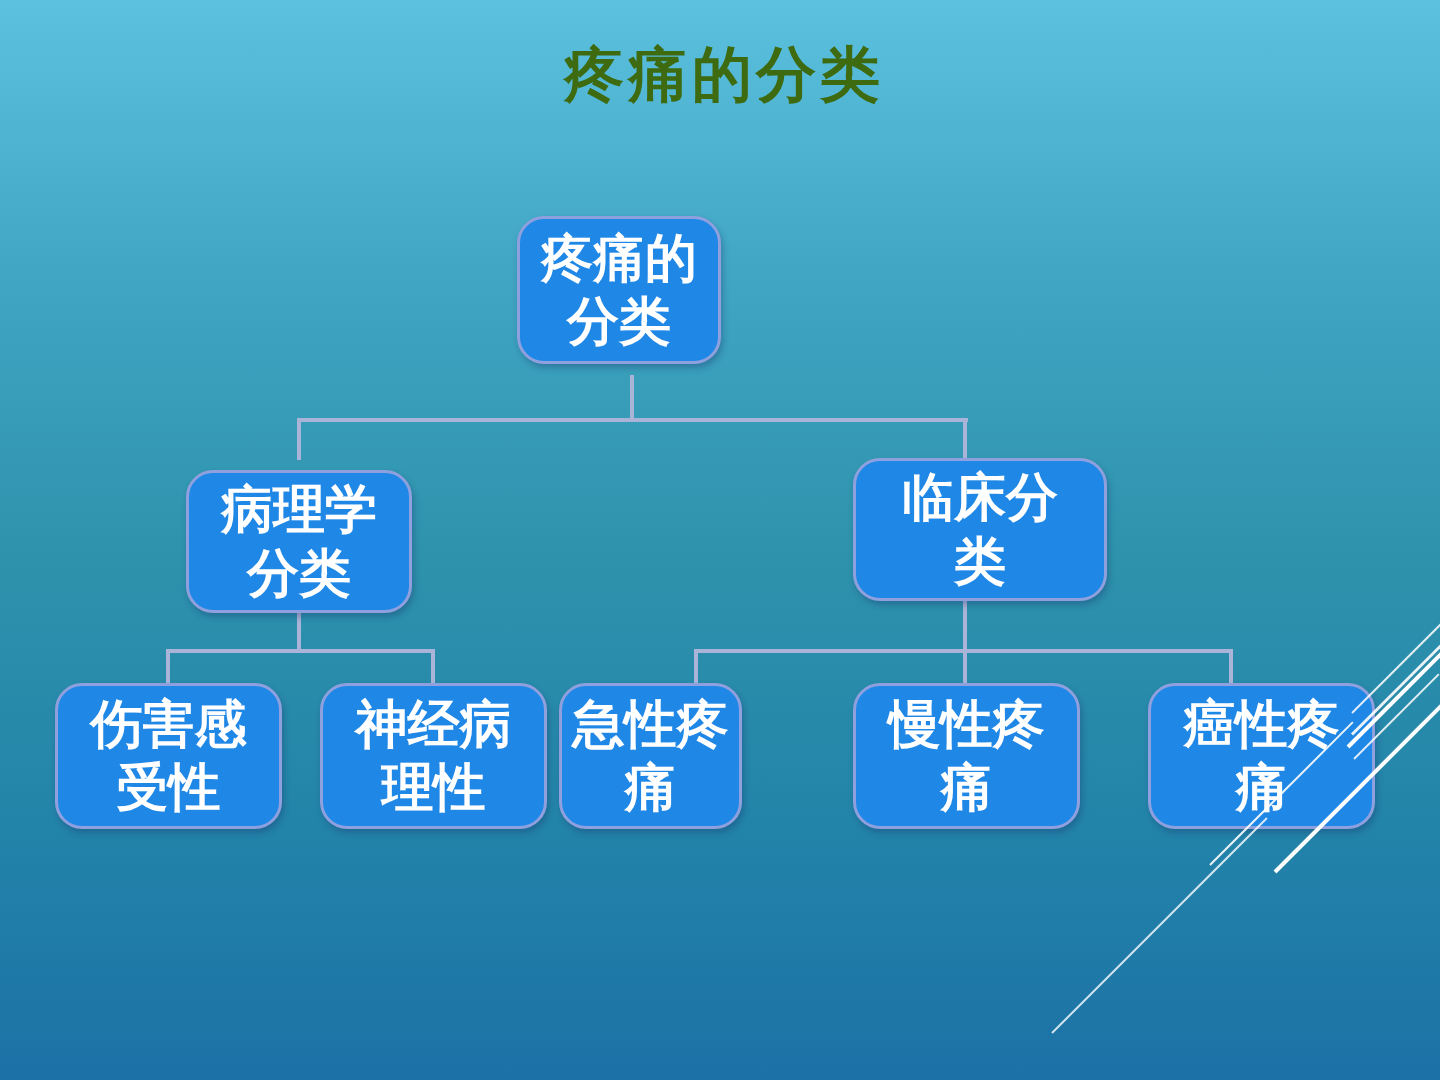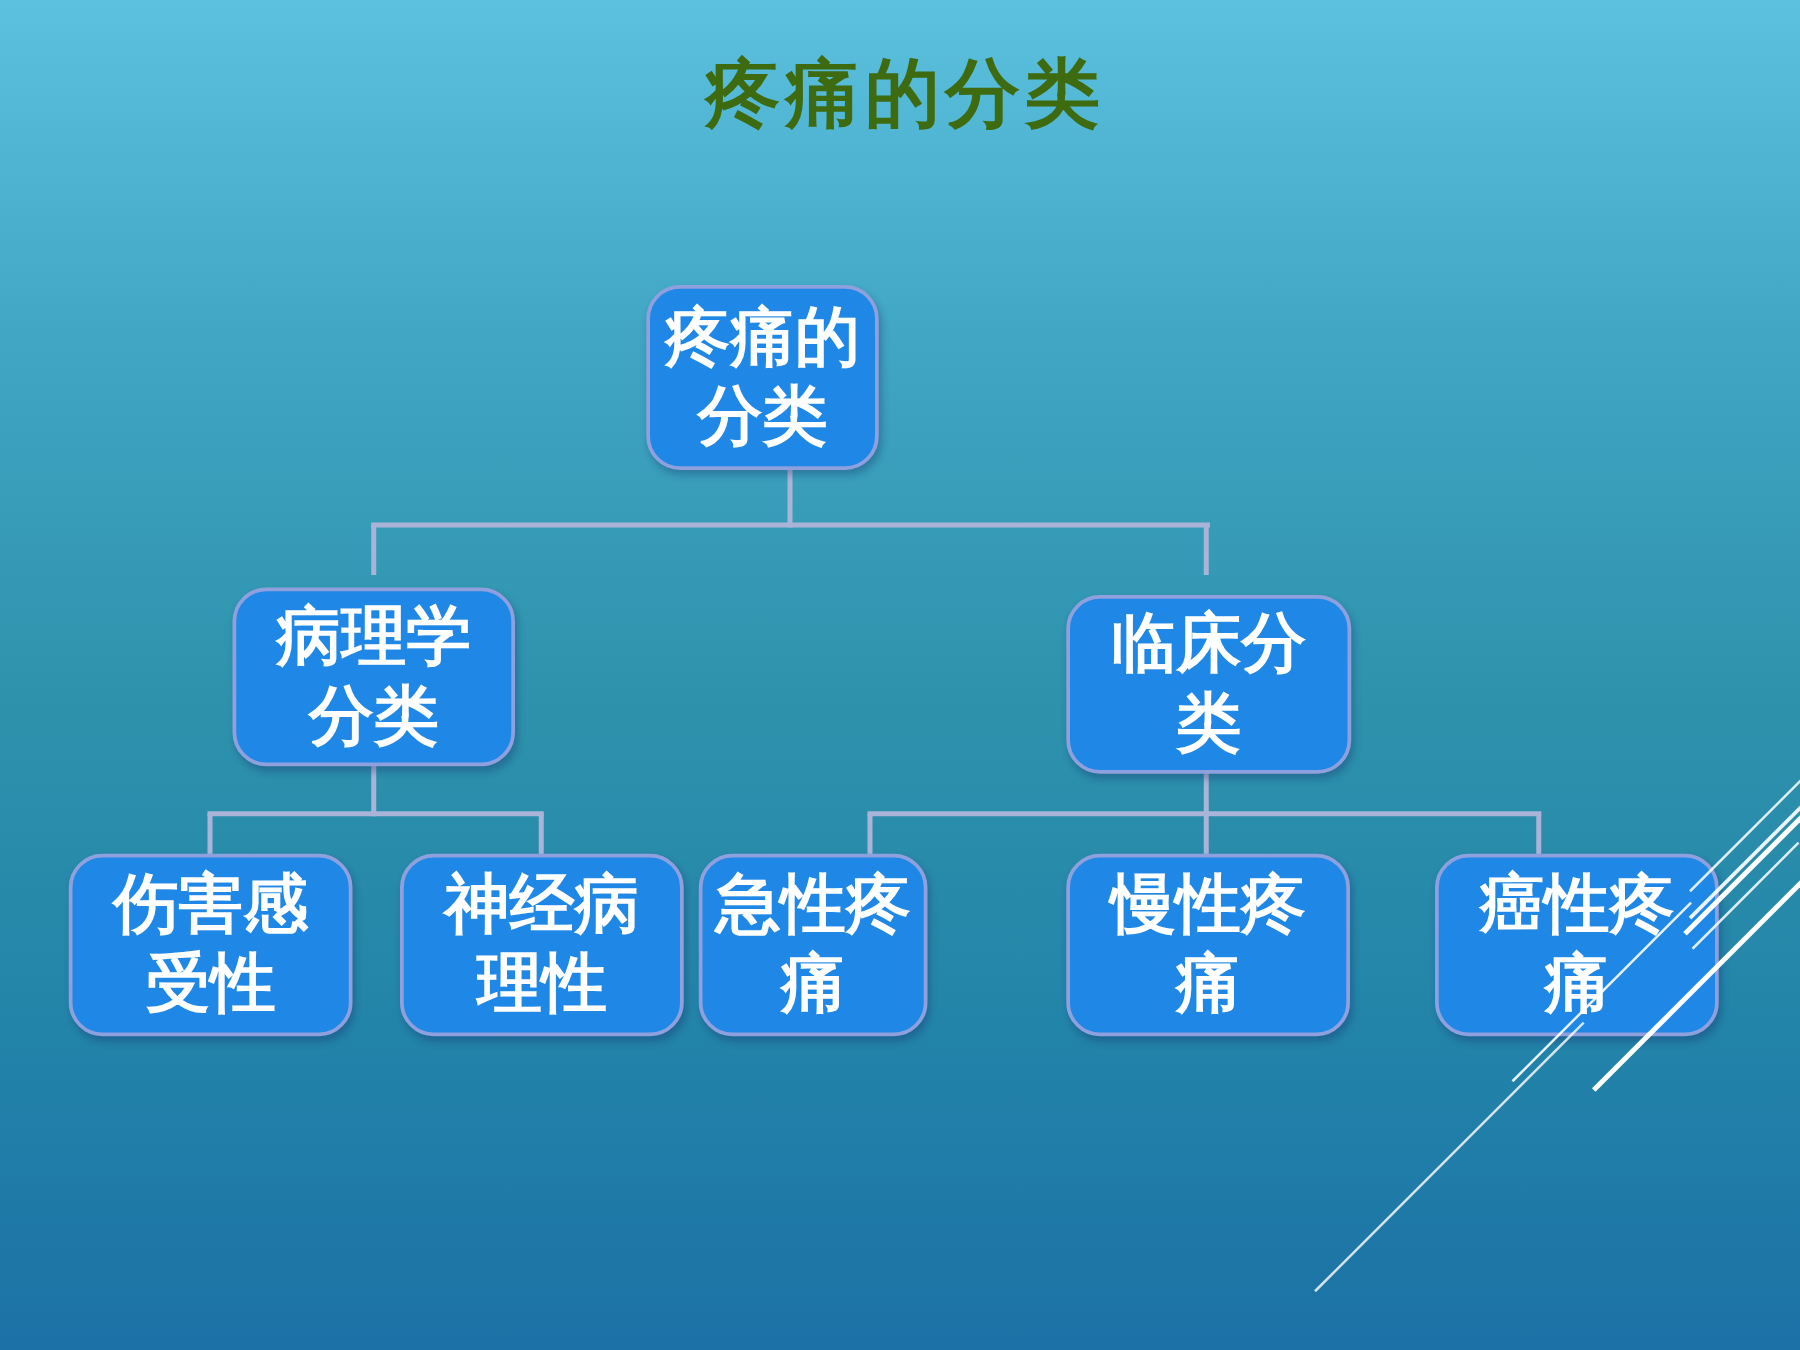--- a/index.html
+++ b/index.html
@@ -29,23 +29,23 @@
     box-sizing:border-box;
     color:var(--node-text,#FFFFFF);
     display:flex;align-items:center;justify-content:center;
     text-align:center;
     font-weight:bold;
     font-size:52px;line-height:1.22;
     white-space:pre-line;
     box-shadow:2px 4px 6px rgba(20,40,100,0.30);
   }
 
-  #n-root   {left:517px; top:228px; width:186px; height:148px;}
+  #n-root   {left:517px; top:216px; width:204px; height:148px;}
   #n-path   {left:186px; top:470px; width:226px; height:143px;}
-  #n-clin   {left:853px; top:476px; width:228px; height:143px;}
+  #n-clin   {left:853px; top:458px; width:254px; height:143px;}
   #n-noci   {left:55px;  top:683px; width:227px; height:146px;}
   #n-neuro  {left:320px; top:683px; width:227px; height:146px;}
   #n-acute  {left:559px; top:683px; width:183px; height:146px;}
   #n-chronic{left:853px; top:683px; width:227px; height:146px;}
   #n-cancer {left:1148px;top:683px; width:227px; height:146px;}
 
   .conn{position:absolute;background:var(--connector,#AAB4D8);}
   .conn.v{width:4px;}
   .conn.h{height:4px;}
 

